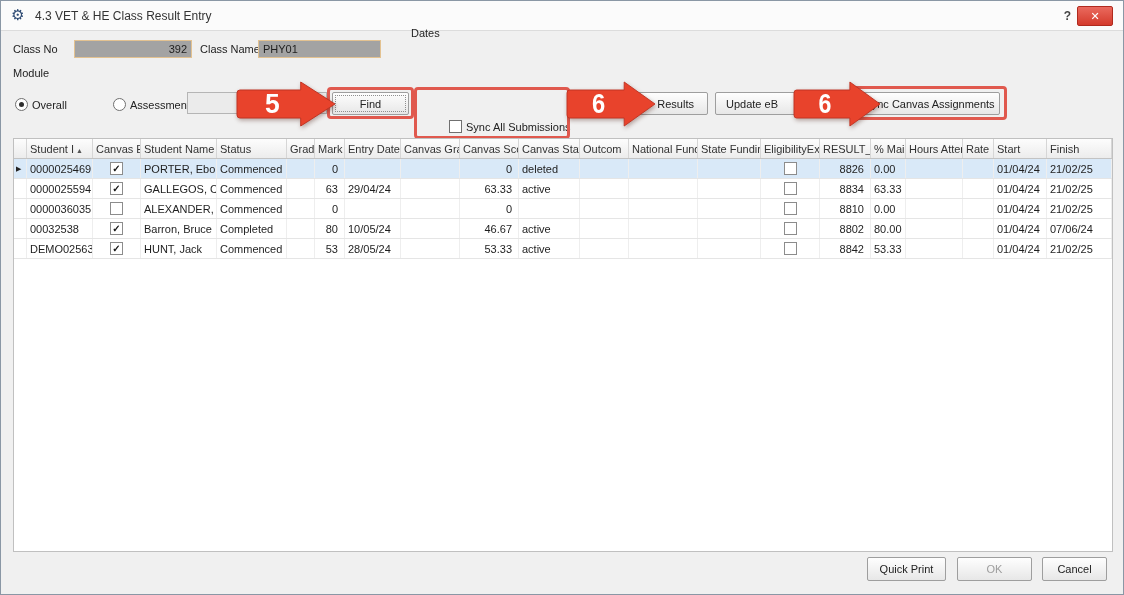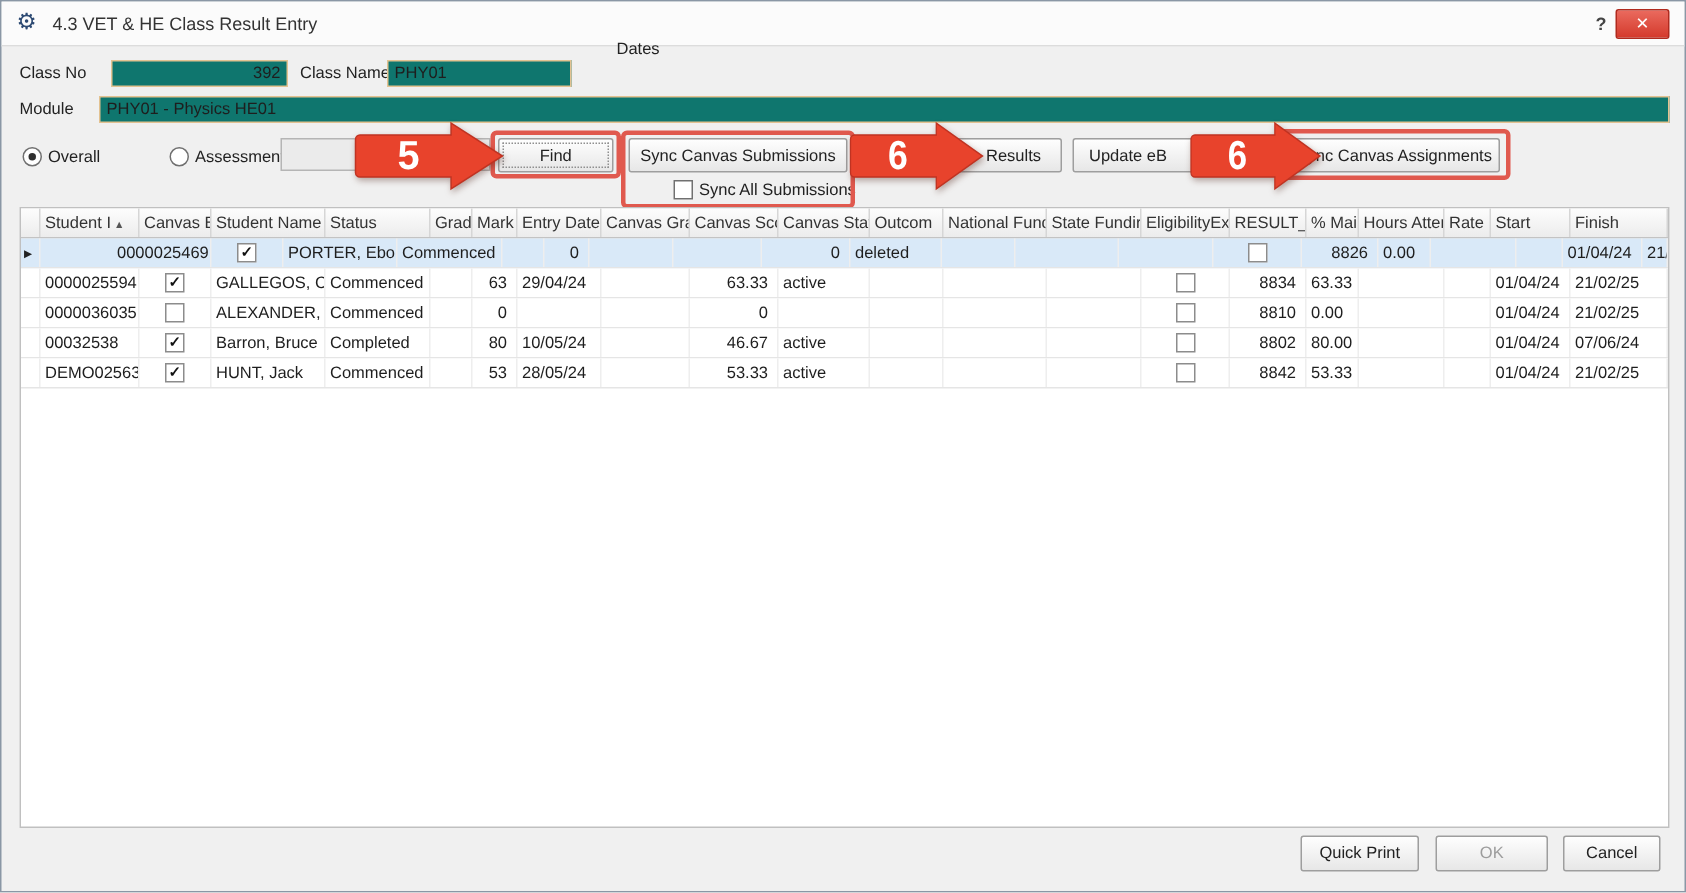--- a/index.html
+++ b/index.html
@@ -8,21 +8,21 @@
 
   
   .titlebar{position:absolute;left:0;top:0;width:100%;height:30px;background:#fbfbfb;border-bottom:1px solid #dcdcdc;}
   .app-icon{position:absolute;left:10px;top:6px;font-size:15px;line-height:16px;color:#2d4a73;}
   .title{position:absolute;left:34px;top:8px;font-size:12px;color:#333;white-space:nowrap;}
   .help{position:absolute;right:52px;top:8px;font-size:12px;font-weight:bold;color:#444;}
   .close-btn{position:absolute;right:10px;top:5px;width:36px;height:20px;background:linear-gradient(#ea6a5e,#d43a2c);border:1px solid #b02a1e;border-radius:2px;color:#fff;text-align:center;line-height:18px;font-size:11px;}
 
   
   .lbl{position:absolute;height:14px;line-height:14px;white-space:nowrap;color:#222;}
-  .field{position:absolute;height:18px;line-height:15px;background:#0f766e;border:1px solid #e3c291;padding:1px 4px;overflow:hidden;white-space:nowrap;}
+  .field{position:absolute;height:18px;line-height:15px;background:#a3a3a3;border:1px solid #e3c291;padding:1px 4px;overflow:hidden;white-space:nowrap;}
   .field.right{text-align:right;}
 
   
   .radio{position:absolute;width:13px;height:13px;border:1px solid #707070;border-radius:50%;background:#fff;}
   .radio.sel::after{content:"";position:absolute;left:3px;top:3px;width:5px;height:5px;border-radius:50%;background:#2f2f2f;}
   .cbox{position:absolute;width:13px;height:13px;border:1px solid #707070;background:#fff;font-size:10px;line-height:11px;text-align:center;font-weight:bold;color:#111;}
   .combo{position:absolute;left:186px;top:91px;width:140px;height:22px;background:#ebebeb;border:1px solid #b5b5b5;}
   .btn{position:absolute;height:23px;background:linear-gradient(#fefefe,#e7e7e7);border:1px solid #9e9e9e;border-radius:2px;font-family:inherit;font-size:11px;color:#222;padding:0;cursor:default;overflow:hidden;white-space:nowrap;}
   .btn.find{outline:1px dotted #8f8f8f;outline-offset:-4px;}
   .btn.foot{height:24px;}
@@ -59,30 +59,28 @@
     <span class="help">?</span>
     <div class="close-btn"><span>✕</span></div>
   </div>
 
   <span class="lbl" style="left:12px;top:41px">Class No</span>
   <div class="field right" style="left:73px;top:39px;width:118px">392</div>
   <span class="lbl" style="left:199px;top:41px">Class Name</span>
   <div class="field" style="left:257px;top:39px;width:123px">PHY01</div>
   <span class="lbl" style="left:410px;top:25px">Dates</span>
   <span class="lbl" style="left:12px;top:65px">Module</span>
-  <div class="field" style="left:65px;top:63px;width:1047px">PHY01 - Physics HE01</div>
 
   <span class="radio sel" style="left:14px;top:97px"></span>
   <span class="lbl" style="left:31px;top:97px">Overall</span>
   <span class="radio" style="left:112px;top:97px"></span>
   <span class="lbl" style="left:129px;top:97px">Assessment</span>
   <div class="combo"></div>
 
   <button class="btn find" style="left:331px;top:91px;width:77px">Find</button>
-  <button class="btn" style="left:418px;top:91px;width:146px">Sync Canvas Submissions</button>
   <span class="cbox" style="left:448px;top:119px"></span>
   <span class="lbl" style="left:465px;top:119px">Sync All Submissions</span>
   <button class="btn" style="left:596px;top:91px;width:111px;text-align:right;padding-right:13px">Results</button>
   <button class="btn" style="left:714px;top:91px;width:92px;text-align:left;padding-left:10px">Update eB</button>
   <button class="btn" style="left:858px;top:91px;width:141px">Sync Canvas Assignments</button>
 
   <div class="hl" style="left:326px;top:86px;width:87px;height:32px"></div>
   <div class="hl" style="left:413px;top:86px;width:156px;height:52px"></div>
   <div class="hl" style="left:851px;top:85px;width:155px;height:34px"></div>
 
@@ -119,21 +117,21 @@
         <div class="hcell" style="width: 51px;"><span>RESULT_</span></div>
         <div class="hcell" style="width: 35px;"><span>% Mai</span></div>
         <div class="hcell" style="width: 57px;"><span>Hours Atten</span></div>
         <div class="hcell" style="width: 31px;"><span>Rate</span></div>
         <div class="hcell" style="width: 53px;"><span>Start</span></div>
         <div class="hcell" style="flex: 1 1 auto;"><span>Finish</span></div>
       </div>
     <div class="gbody">
         <div class="grow sel">
           <div class="gcell ind">▶</div>
-          <div class="gcell" style="width: 66px; margin-left: 48px;">0000025469</div>
+          <div class="gcell" style="width: 66px;">0000025469</div>
           <div class="gcell center" style="width: 48px;">
             <span class="cb">✓</span>
           </div>
           <div class="gcell" style="width: 76px;">PORTER, Ebon</div>
           <div class="gcell" style="width: 70px;">Commenced</div>
           <div class="gcell" style="width: 28px;"></div>
           <div class="gcell right" style="width: 30px;">0</div>
           <div class="gcell" style="width: 56px;"></div>
           <div class="gcell" style="width: 59px;"></div>
           <div class="gcell right" style="width: 59px;">0</div>

